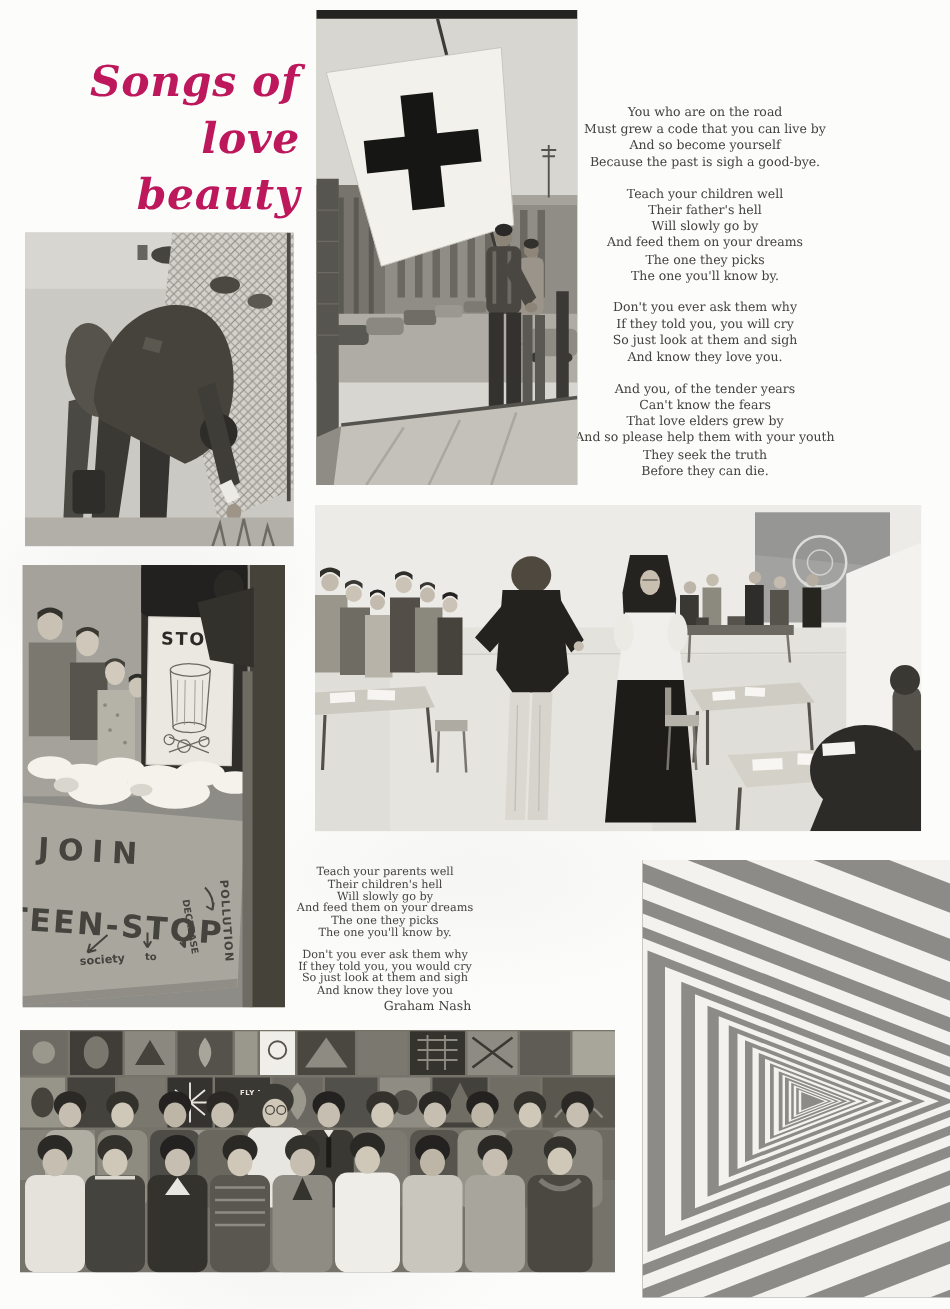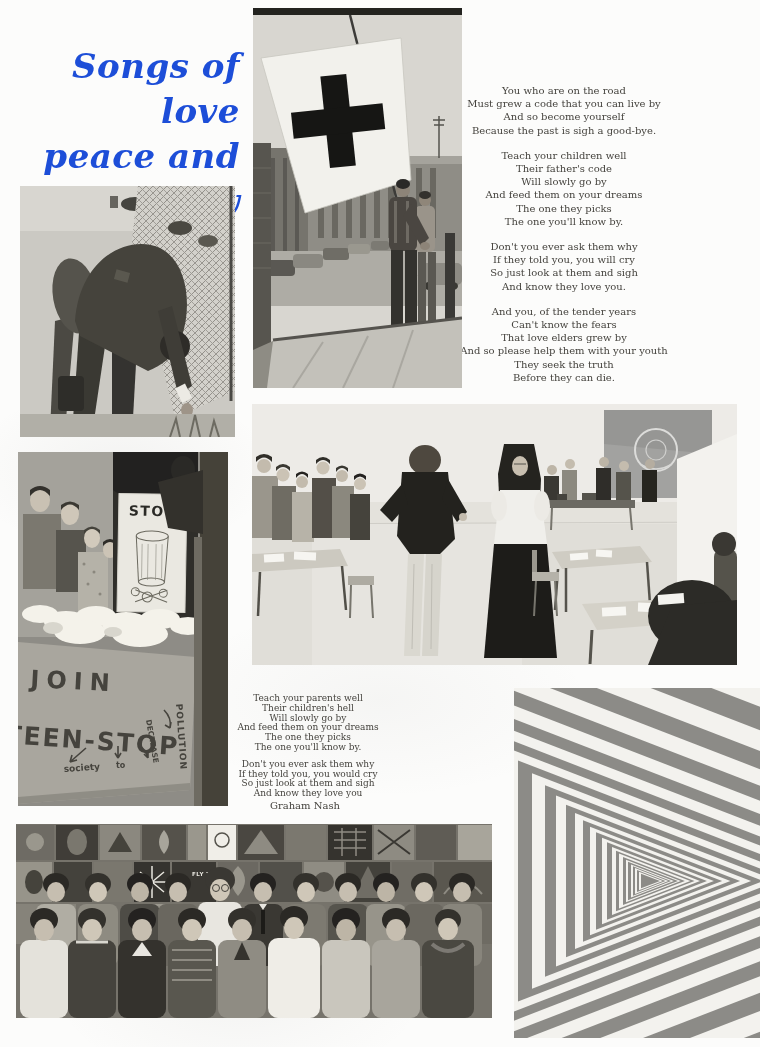--- a/index.html
+++ b/index.html
@@ -16,63 +16,62 @@
     background:
       radial-gradient(220px 120px at 120px 470px, rgba(120,118,112,.07), transparent 70%),
       radial-gradient(300px 140px at 380px 700px, rgba(120,118,112,.05), transparent 70%),
       radial-gradient(260px 120px at 240px 1000px, rgba(120,118,112,.06), transparent 70%);
   }
   .page-title{
     position:absolute;left:0;top:44px;width:240px;
     margin:0;text-align:right;
     font-style:italic;font-weight:600;
     font-size:34px;line-height:45px;letter-spacing:.5px;
-    color:#1d4ed8;
+    color:#be185d;
   }
   .page-title span{display:block;}
   .poem{
     position:absolute;text-align:center;color:#45433e;
   }
   .poem-right{left:459px;top:84px;width:210px;font-size:10px;line-height:13.2px;}
   .poem-center{left:233px;top:694px;width:150px;font-size:9px;line-height:9.8px;text-align:center;}
   .poem-right .stanza-gap{height:12px;}
   .poem-center .stanza-gap{height:7px;}
   .attribution{
     position:absolute;left:233px;top:800px;width:144px;
-    text-align:center;font-size:10px;color:#45433e;
+    text-align:right;font-size:10px;color:#45433e;
   }
   .photo{position:absolute;overflow:hidden;background:#c9c7c1;}
   .photo svg{display:block;width:100%;height:100%;}
   #ph-flag{left:253px;top:8px;width:209px;height:380px;}
   #ph-bend{left:20px;top:186px;width:215px;height:251px;}
   #ph-stop{left:18px;top:452px;width:210px;height:354px;}
   #ph-class{left:252px;top:404px;width:485px;height:261px;background:#eceae6;}
   #ph-group{left:16px;top:824px;width:476px;height:194px;}
   #ph-opart{left:514px;top:688px;width:246px;height:350px;background:#f3f2ee;}
   text{font-family:"DejaVu Sans","Liberation Sans",sans-serif;}
 </style>
 </head>
 <body>
 
 <div class="page">
 
   <h1 class="page-title">
     <span>Songs of love</span>
-    <span>peace and</span>
     <span>beauty</span>
   </h1>
 
   <div class="poem poem-right">
       <div>You who are on the road</div>
       <div>Must grew a code that you can live by</div>
       <div>And so become yourself</div>
       <div>Because the past is sigh a good-bye.</div>
       <div class="stanza-gap"></div>
       <div>Teach your children well</div>
-      <div>Their father's code</div>
+      <div>Their father's hell</div>
       <div>Will slowly go by</div>
       <div>And feed them on your dreams</div>
       <div>The one they picks</div>
       <div>The one you'll know by.</div>
       <div class="stanza-gap"></div>
       <div>Don't you ever ask them why</div>
       <div>If they told you, you will cry</div>
       <div>So just look at them and sigh</div>
       <div>And know they love you.</div>
       <div class="stanza-gap"></div>

